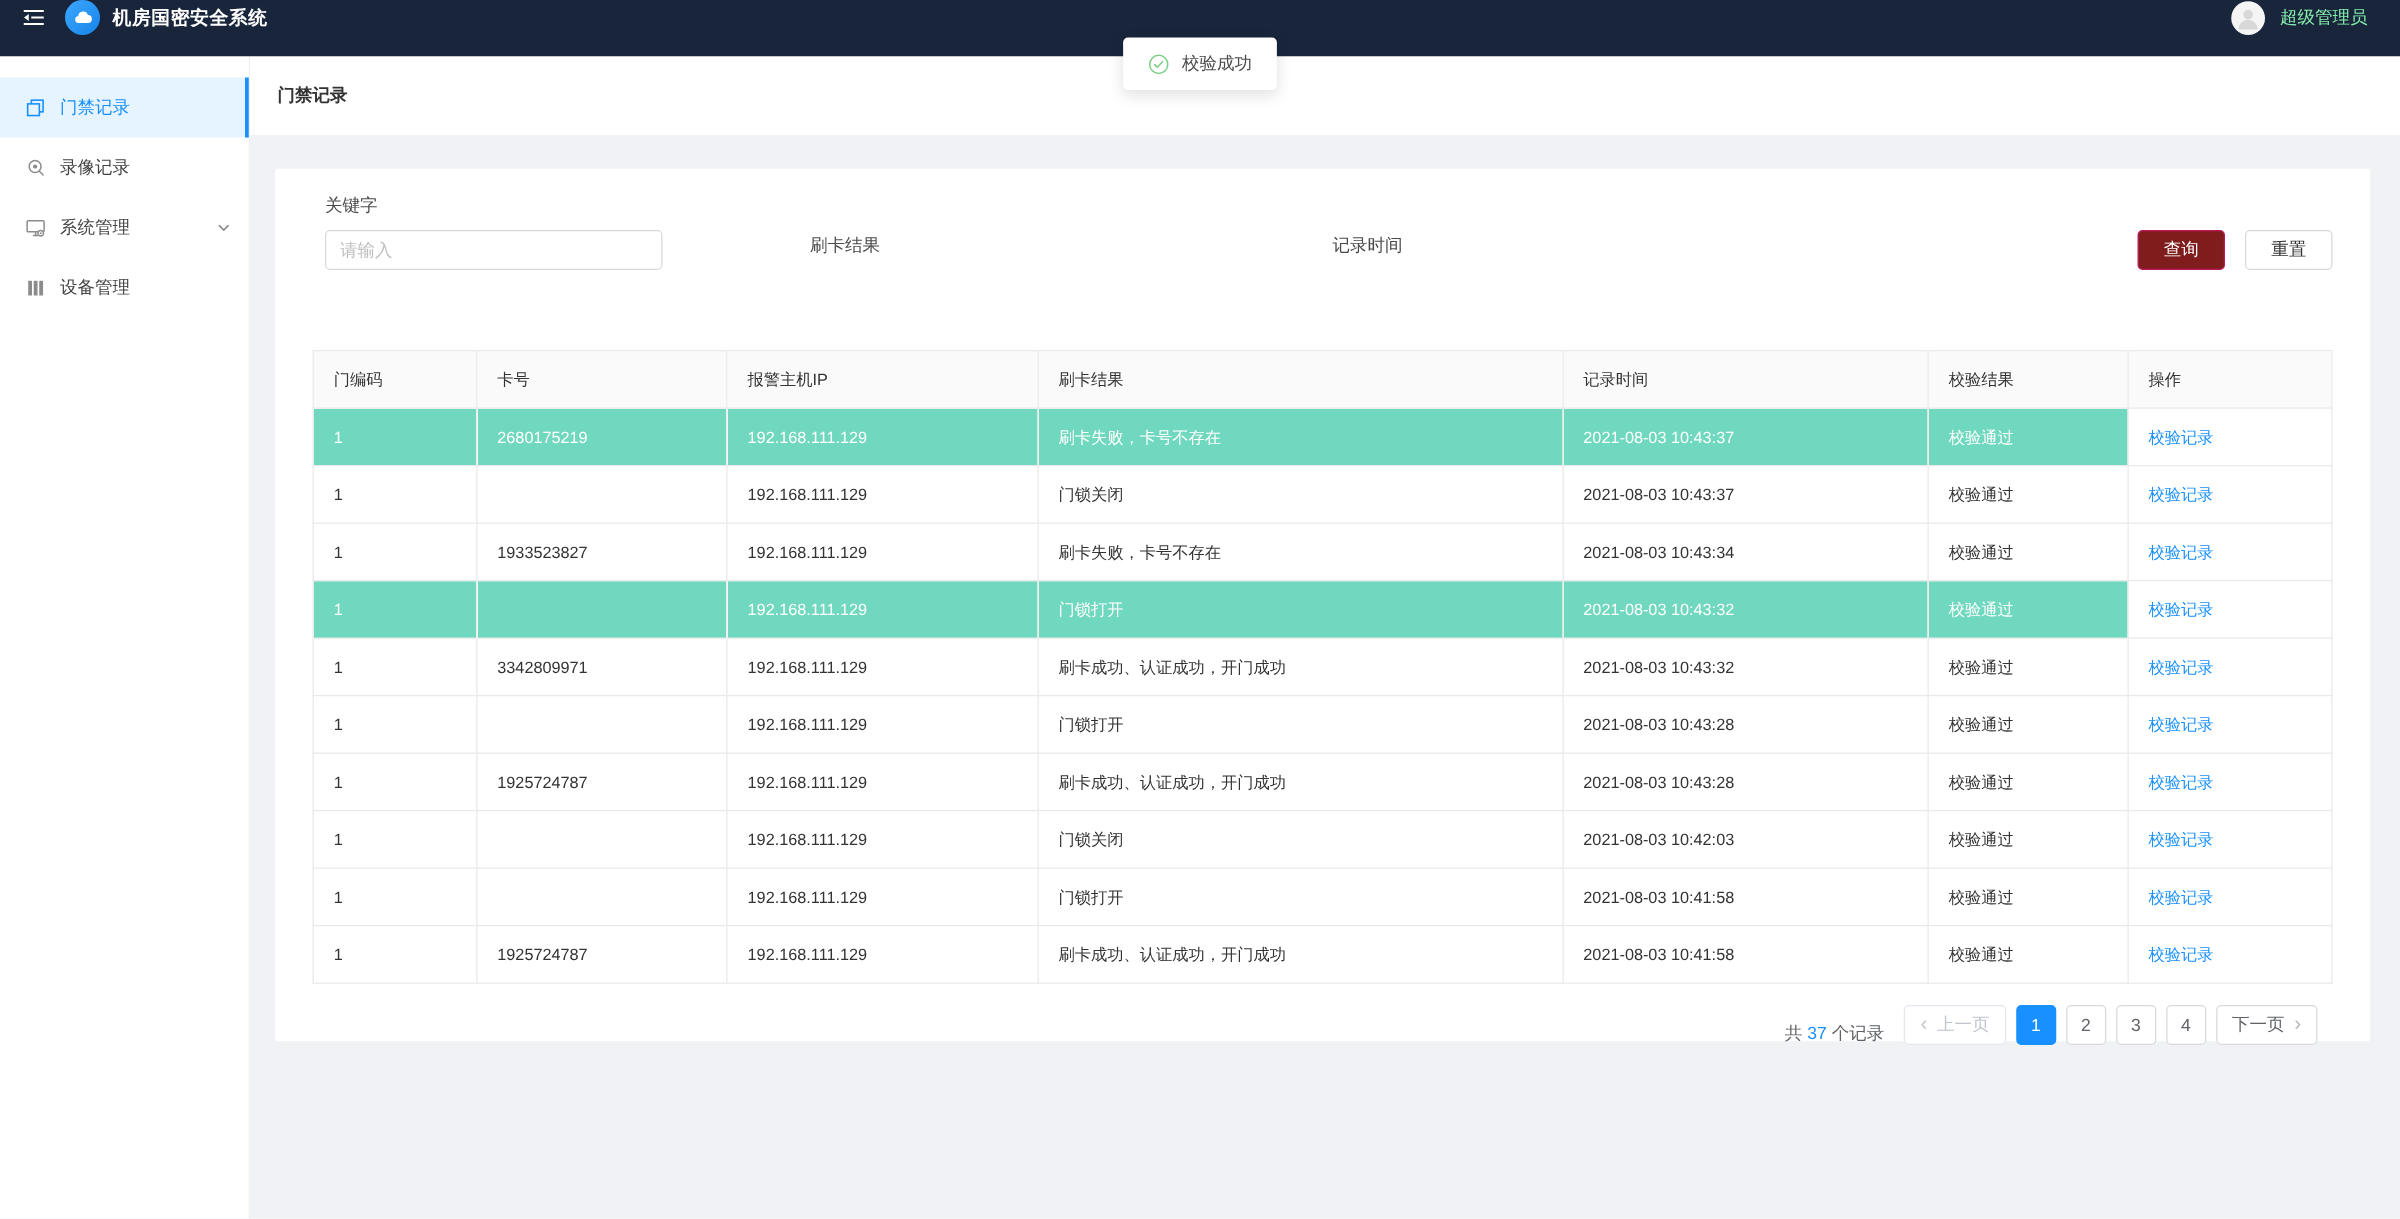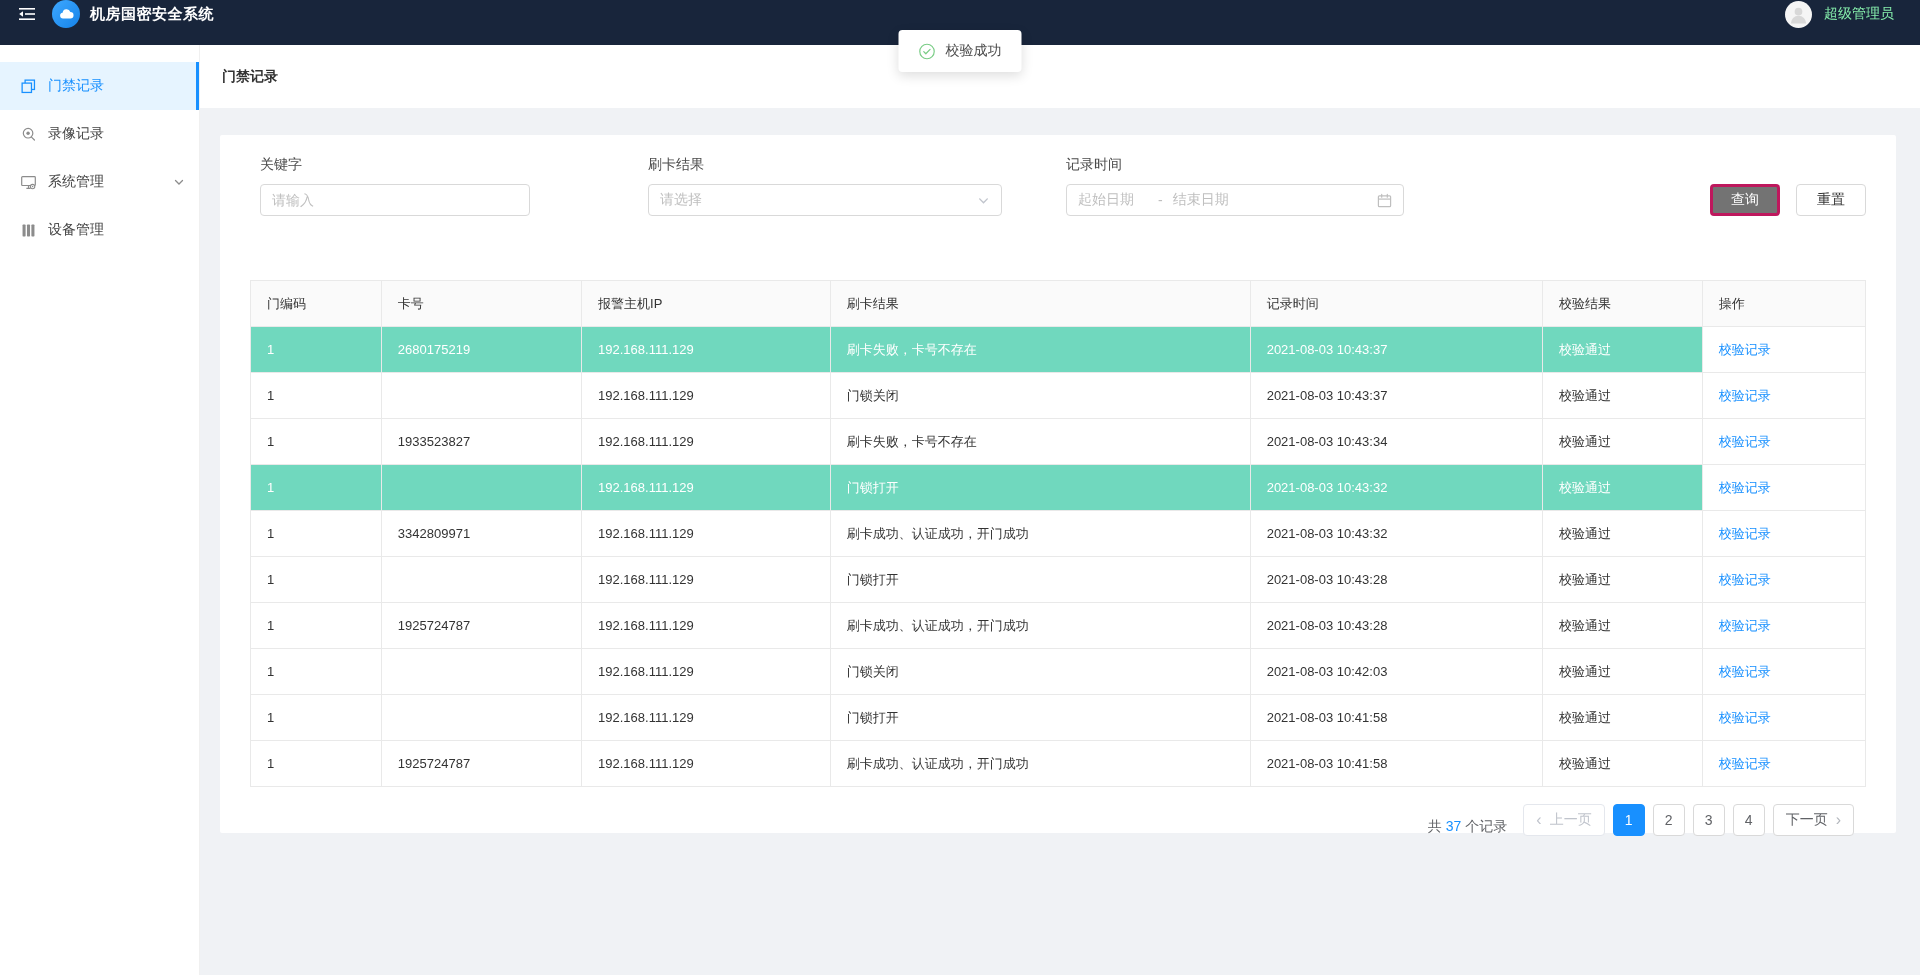--- a/index.html
+++ b/index.html
@@ -73,21 +73,21 @@
   .ctrl input::placeholder { color:#bfbfbf; }
   .placeholder { color:#bfbfbf; }
   .f-keyword { width:270px; margin-right:118px;margin-left:10px; }
   .f-result  { width:354px; margin-right:64px; }
   .f-time    { width:338px; }
   .sel-caret, .cal-icon { margin-left:auto; display:flex; }
   .date-sep { color:#bfbfbf; margin:0 10px 0 24px; }
   .date-end { margin-right:14px; }
   .actions { margin-left:auto; display:flex; gap:16px; }
   .btn { height:32px; width:70px; border-radius:4px; font-size:14px; cursor:pointer; font-family:inherit; }
-  .btn-primary { background:#737373; border:3px solid #be185d; color:#fff; }
+  .btn-primary { background:#7f1d1d; border:1px solid #be185d; color:#fff; }
   .btn-plain { background:#fff; border:1px solid #d9d9d9; color:#333; }
 
   
   table { width:100%; border-collapse:collapse; margin-top:64px; font-size:13px; table-layout:fixed; }
   th, td { border:1px solid #e9e9e9; height:46px; padding:0 16px; text-align:left;
            overflow:hidden; white-space:nowrap; }
   th { background:#fafafa; color:#333; font-weight:normal; }
   td { color:#333; }
   tr.hl td:not(.op) { background:#70d8be; color:#fff; }
   td.op a { color:#1890ff; text-decoration:none; cursor:pointer; }
@@ -209,43 +209,23 @@
 
     <div class="filters">
       <div class="field f-keyword">
         <label>关键字</label>
         <div class="ctrl">
           <input value="" placeholder="请输入" style="">
         </div>
       </div>
       <div class="field f-result">
         <label>刷卡结果</label>
-        <div class="ctrl">
-          <span class="placeholder">请选择</span>
-          <span class="sel-caret">
-            <svg width="13" height="13" viewBox="0 0 12 12">
-              <path d="M2.5 4.5 L6 8 L9.5 4.5" fill="none" stroke="#c0c4cc" stroke-width="1.3" stroke-linecap="round"></path>
-            </svg>
-          </span>
-        </div>
       </div>
       <div class="field f-time">
         <label>记录时间</label>
-        <div class="ctrl">
-          <span class="placeholder">起始日期</span>
-          <span class="placeholder date-sep">-</span>
-          <span class="placeholder date-end">结束日期</span>
-          <span class="cal-icon">
-            <svg width="15" height="15" viewBox="0 0 16 16">
-              <rect x="1.5" y="3" width="13" height="11.5" rx="1" fill="none" stroke="#bfbfbf" stroke-width="1.3"></rect>
-              <path d="M1.5 6.5 h13" stroke="#bfbfbf" stroke-width="1.3"></path>
-              <path d="M5 1.5 v3 M11 1.5 v3" stroke="#bfbfbf" stroke-width="1.3" stroke-linecap="round"></path>
-            </svg>
-          </span>
-        </div>
       </div>
       <div class="actions">
         <button class="btn btn-primary">查询</button>
         <button class="btn btn-plain">重置</button>
       </div>
     </div>
 
     <table>
       <colgroup>
           <col style="width: 8.1%;">

